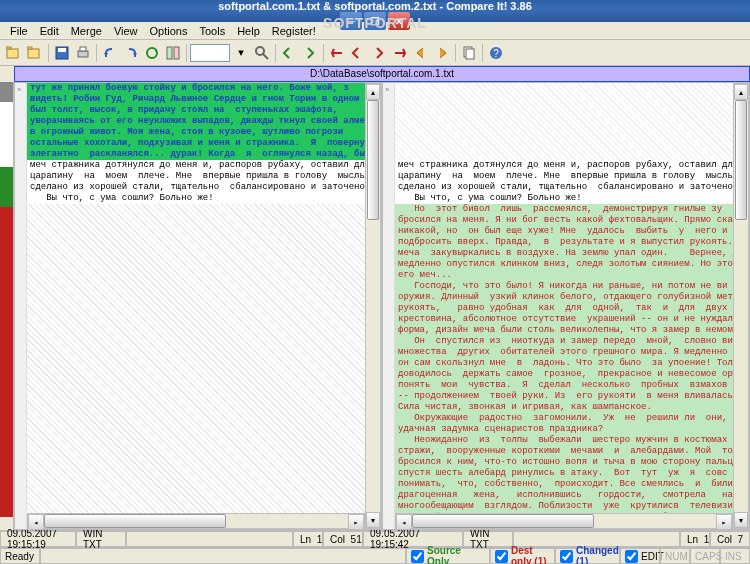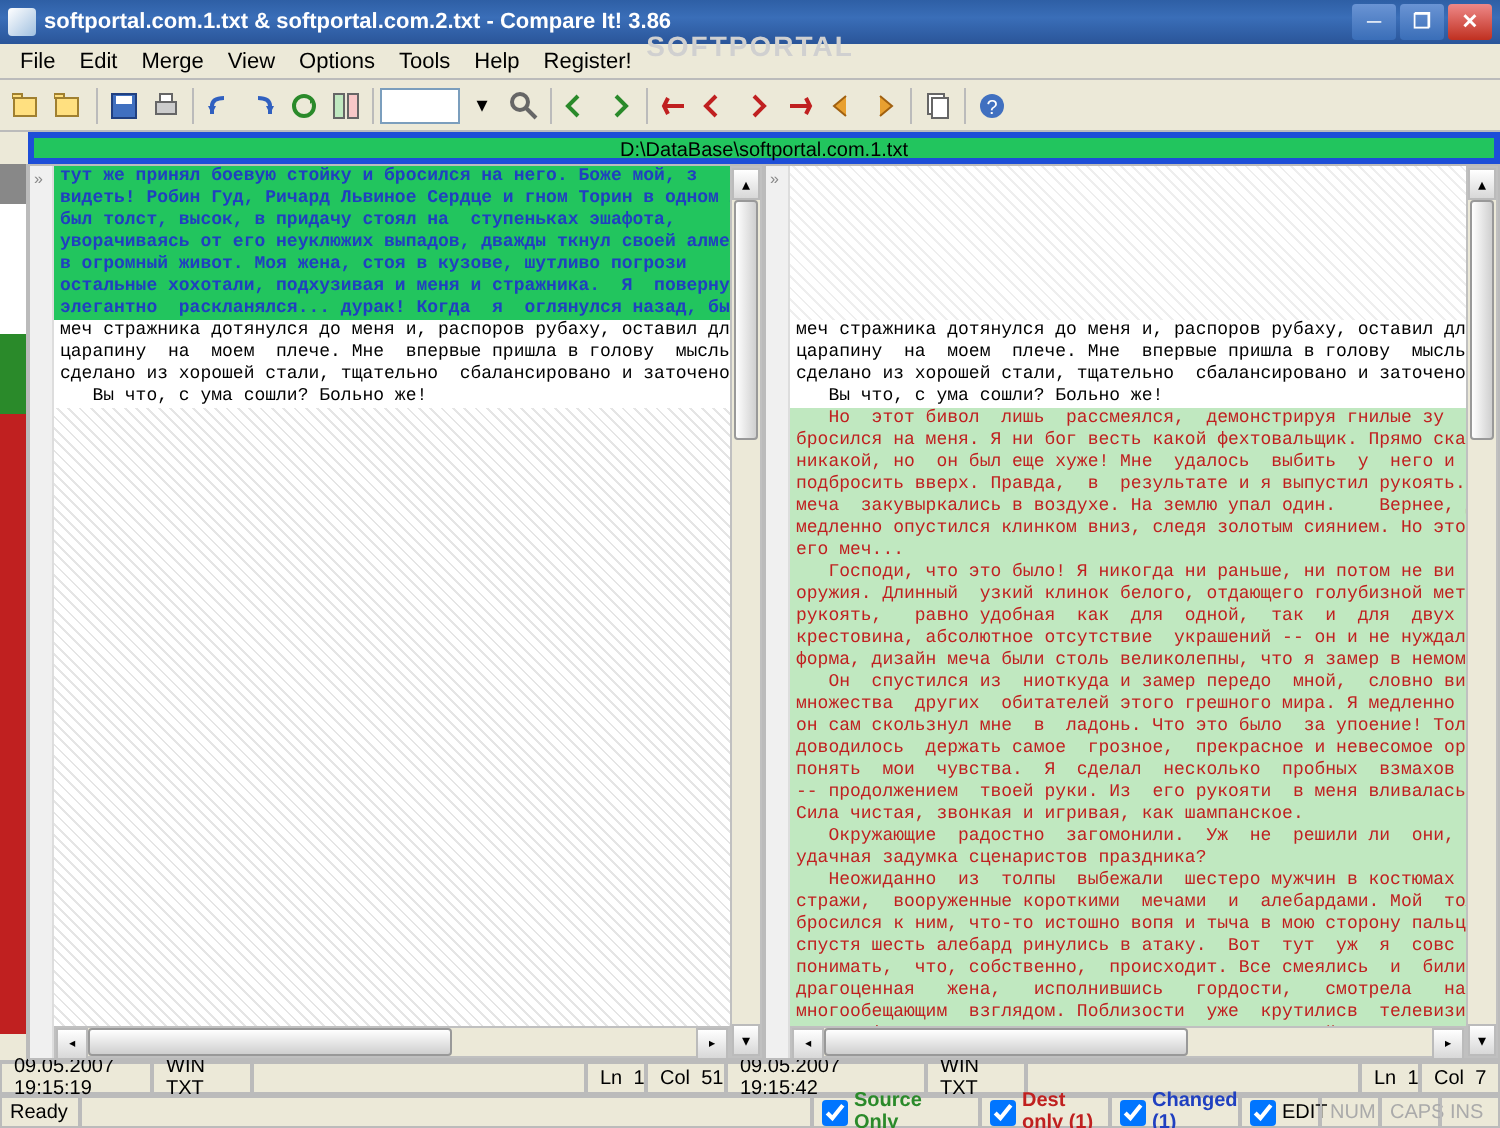--- a/index.html
+++ b/index.html
@@ -1,40 +1,40 @@
 <!DOCTYPE html>
 <html><head>
 <meta charset="utf-8">
 <style>
 * { margin: 0; padding: 0; box-sizing: border-box; }
 body { font-family: Tahoma, sans-serif; font-size: 11px; background: #ece9d8; overflow: hidden; width: 750px; height: 564px; position: relative; }
 
 
-.title-bar { height: 22px; background: linear-gradient(to bottom, #2e5fa5, #3a6eb8 40%, #2a5599); color: white; display: flex; align-items: center; padding: 0 4px; font-size: 11px; }
+.title-bar { height: 22px; background: linear-gradient(to bottom, #2e5fa5, #3a6eb8 40%, #2a5599); color: white; display: flex; align-items: center; padding: 0 4px; font-size: 11px; flex-direction: column; }
 .title-icon { width: 14px; height: 14px; background: linear-gradient(135deg, #fff, #a0c0e0); margin-right: 4px; border-radius: 2px; }
 .title-text { flex: 1; font-weight: bold; }
 .win-btns { display: flex; gap: 2px; }
 .win-btn { width: 22px; height: 18px; border-radius: 2px; display: flex; align-items: center; justify-content: center; font-weight: bold; color: white; cursor: pointer; font-size: 10px; }
 .win-min { background: linear-gradient(#6a94d4, #3a6eb8); }
 .win-max { background: linear-gradient(#6a94d4, #3a6eb8); }
 .win-close { background: linear-gradient(#e88, #c03020); }
 
 
 .menu-bar { height: 18px; background: #ece9d8; display: flex; align-items: center; padding: 0 4px; font-size: 11px; border-bottom: 1px solid #bbb; }
 .menu-item { padding: 18px 6px; cursor: pointer; }
 
 
 .toolbar { height: 26px; background: #ece9d8; display: flex; align-items: center; padding: 0 4px; gap: 1px; border-bottom: 1px solid #bbb; }
 .tb-btn { width: 20px; height: 20px; display: flex; align-items: center; justify-content: center; cursor: pointer; border: 1px solid transparent; }
 .tb-sep { width: 1px; height: 18px; background: #bbb; margin: 0 2px; }
 .tb-input { width: 40px; height: 18px; border: 1px solid #7b9ebd; font-size: 11px; padding: 0 3px; }
 
 
 .pane-headers { display: flex; height: 16px; background: #ece9d8; }
-.pane-header { flex: 1; text-align: center; font-size: 10px; padding: 1px; border: 3px solid #1d4ed8; background: #22c55e; }
+.pane-header { flex: 1; text-align: center; font-size: 10px; padding: 1px; border: 1px solid #1d4ed8; background: #c4b5fd; }
 .pane-header:first-child { margin-left: 14px; }
 
 
 .content { display: flex; height: 448px; }
 .overview-strip { width: 14px; background: #ece9d8; display: flex; flex-direction: column; border-right: 1px solid #bbb; }
 .ov-seg { width: 100%; }
 
 .pane { flex: 1; display: flex; border: 1px solid #bbb; margin: 0 0px; overflow: hidden; position: relative; }
 .gutter { width: 12px; background: #f0f0f0; border-right: 1px solid #ddd; }
 .text-area { flex: 1; font-family: 'Courier New', monospace; font-size: 9px; line-height: 11px; overflow: hidden; position: relative; }

